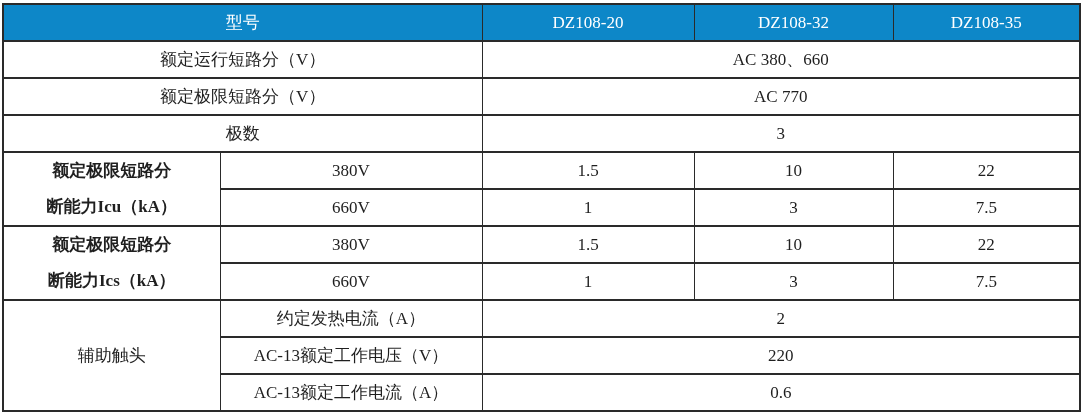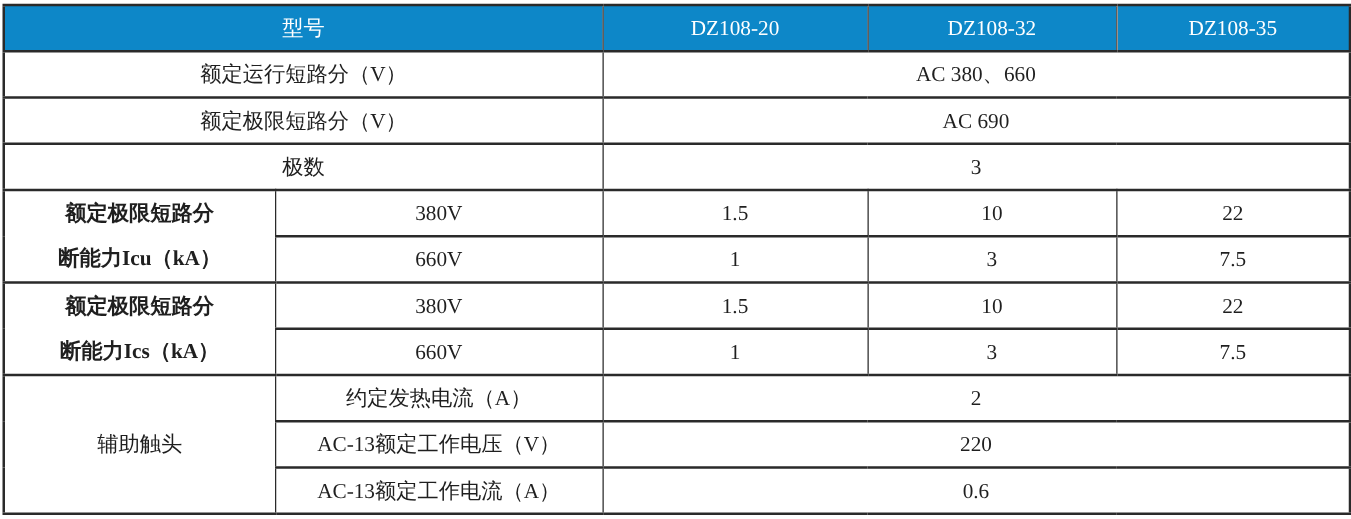--- a/index.html
+++ b/index.html
@@ -60,21 +60,21 @@
       <th>DZ108-35</th>
     </tr>
   </thead>
   <tbody>
     <tr>
       <td colspan="2">额定运行短路分（V）</td>
       <td colspan="3">AC 380、660</td>
     </tr>
     <tr>
       <td colspan="2">额定极限短路分（V）</td>
-      <td colspan="3">AC 690</td>
+      <td colspan="3">AC 770</td>
     </tr>
     <tr>
       <td colspan="2">极数</td>
       <td colspan="3">3</td>
     </tr>
     <tr>
       <td rowspan="2" class="two-line">
         <span>额定极限短路分</span>
         <span>断能力Icu（kA）</span>
       </td>

